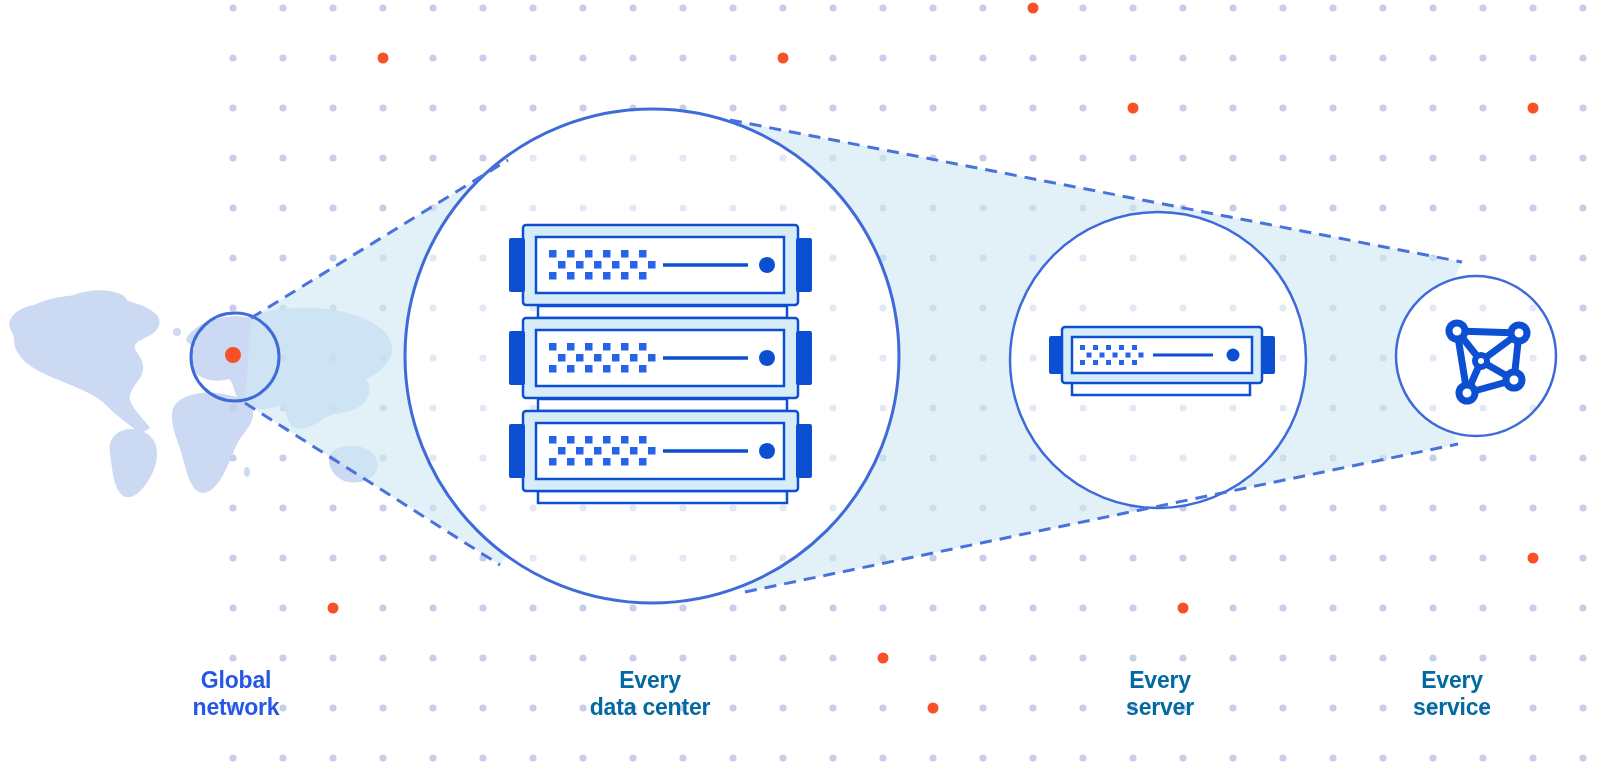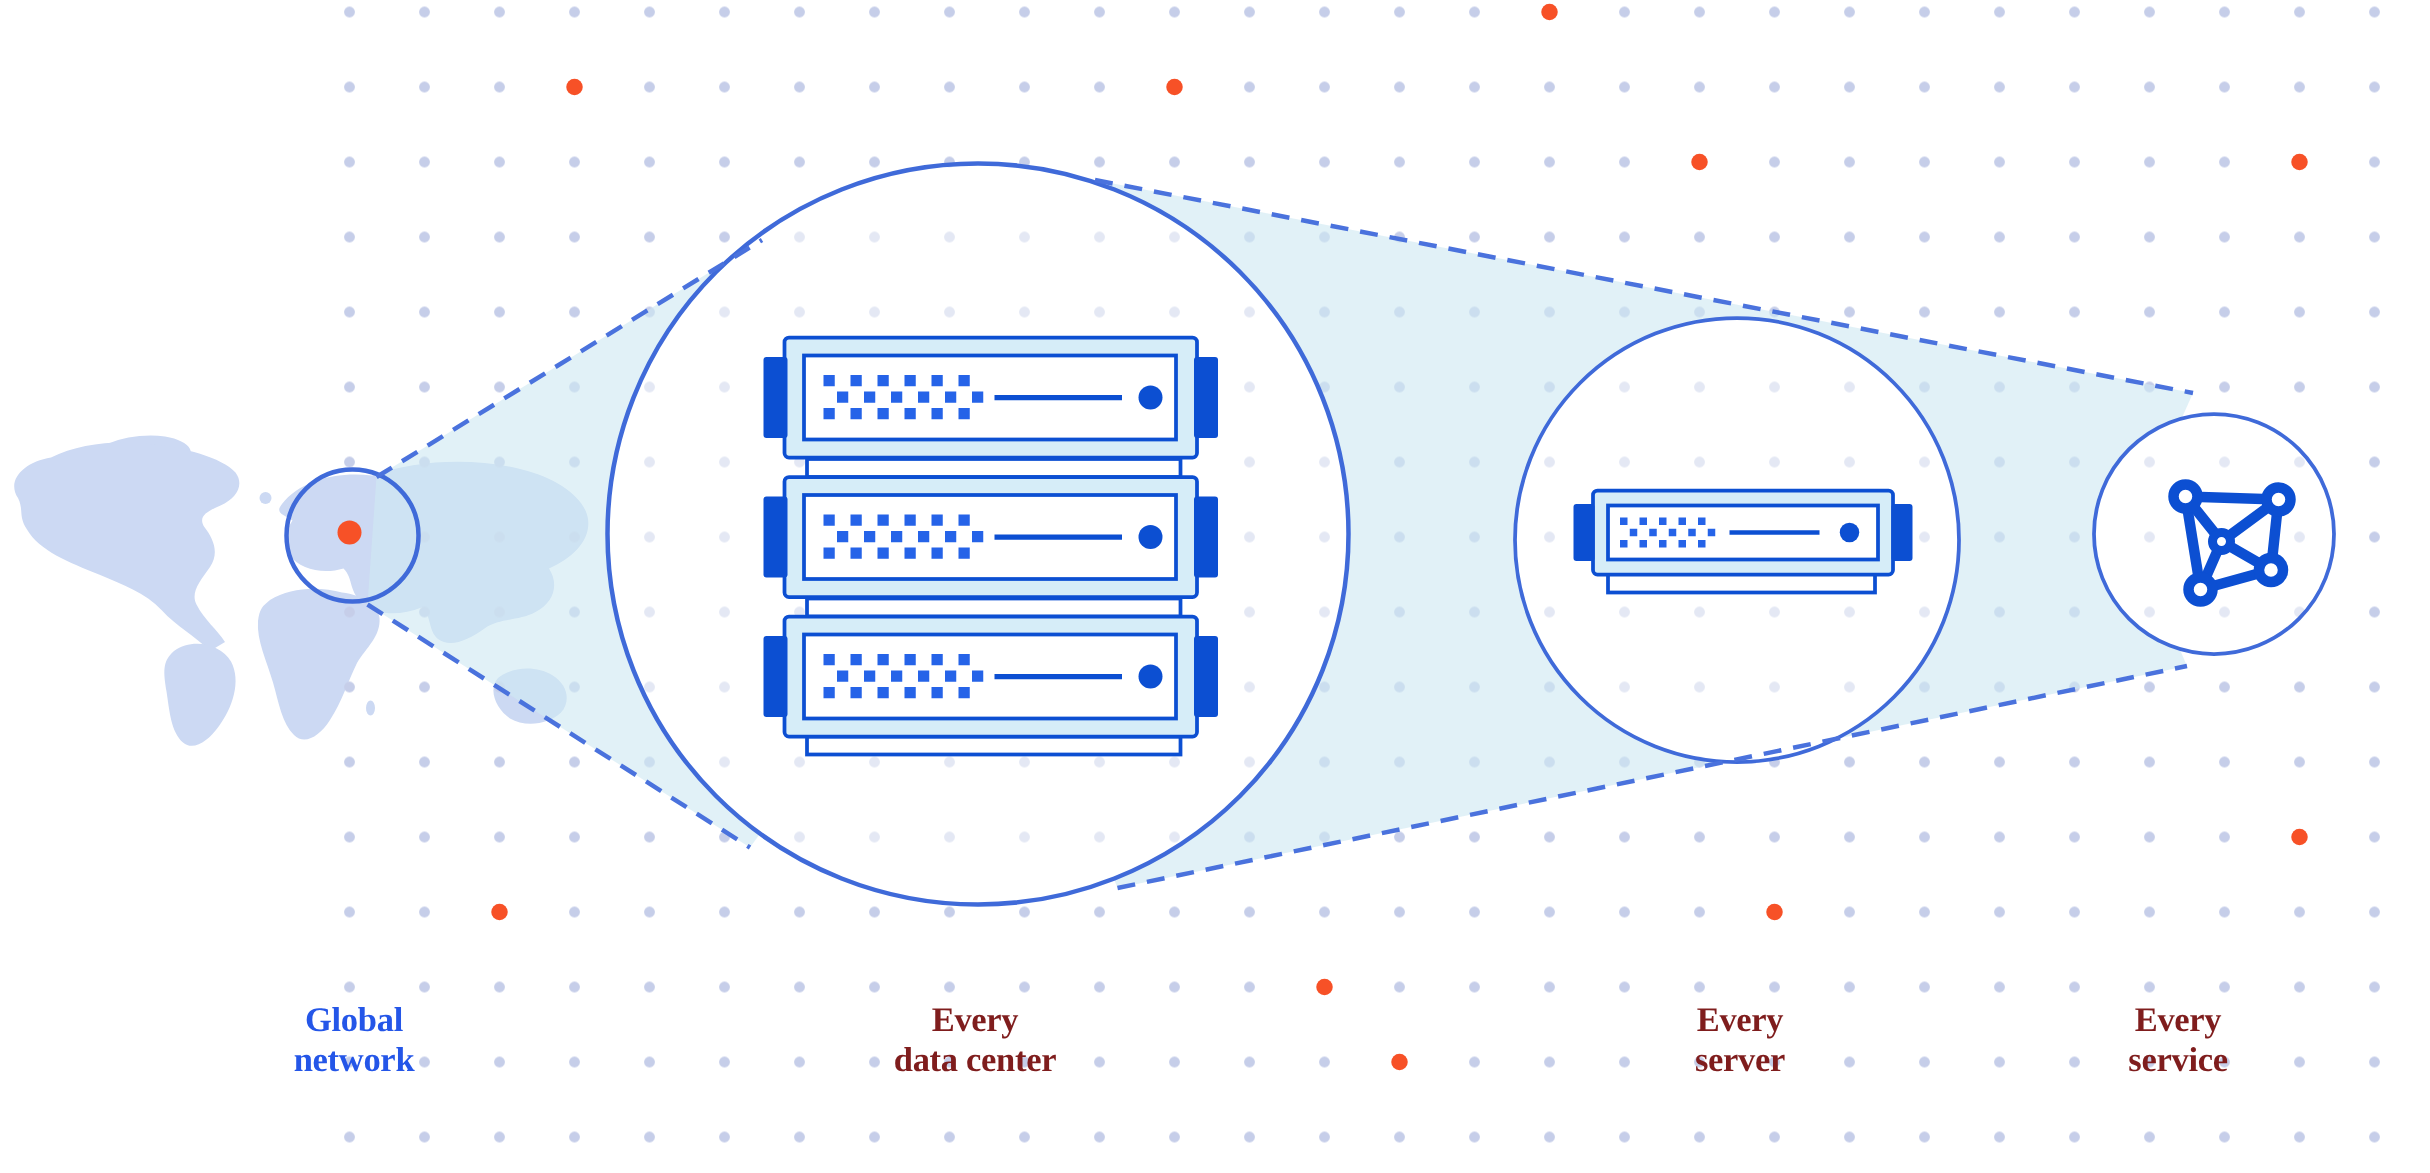--- a/index.html
+++ b/index.html
@@ -1,21 +1,21 @@
 <!DOCTYPE html>
 <html><head>
 <meta charset="utf-8">
 <style>
   html,body{margin:0;padding:0;background:#ffffff;}
   .stage{position:relative;width:1620px;height:782px;background:#ffffff;overflow:hidden;
-         font-family:Liberation Serif, serif;}
+         font-family:Liberation Sans, sans-serif;}
   .stage svg{position:absolute;left:0;top:0;}
   .caption{position:absolute;top:667px;width:220px;text-align:center;
            font-size:23px;font-weight:700;line-height:1.16;letter-spacing:-0.2px;
-           color:#7f1d1d;white-space:pre-line;}
+           color:#0369a1;white-space:pre-line;}
   .caption.blue{color:#2456e8;}
   .cap-global{left:126px;}
   .cap-datacenter{left:540px;}
   .cap-server{left:1050px;}
   .cap-service{left:1342px;}
 </style>
 </head>
 <body>
 
 <div class="stage">

